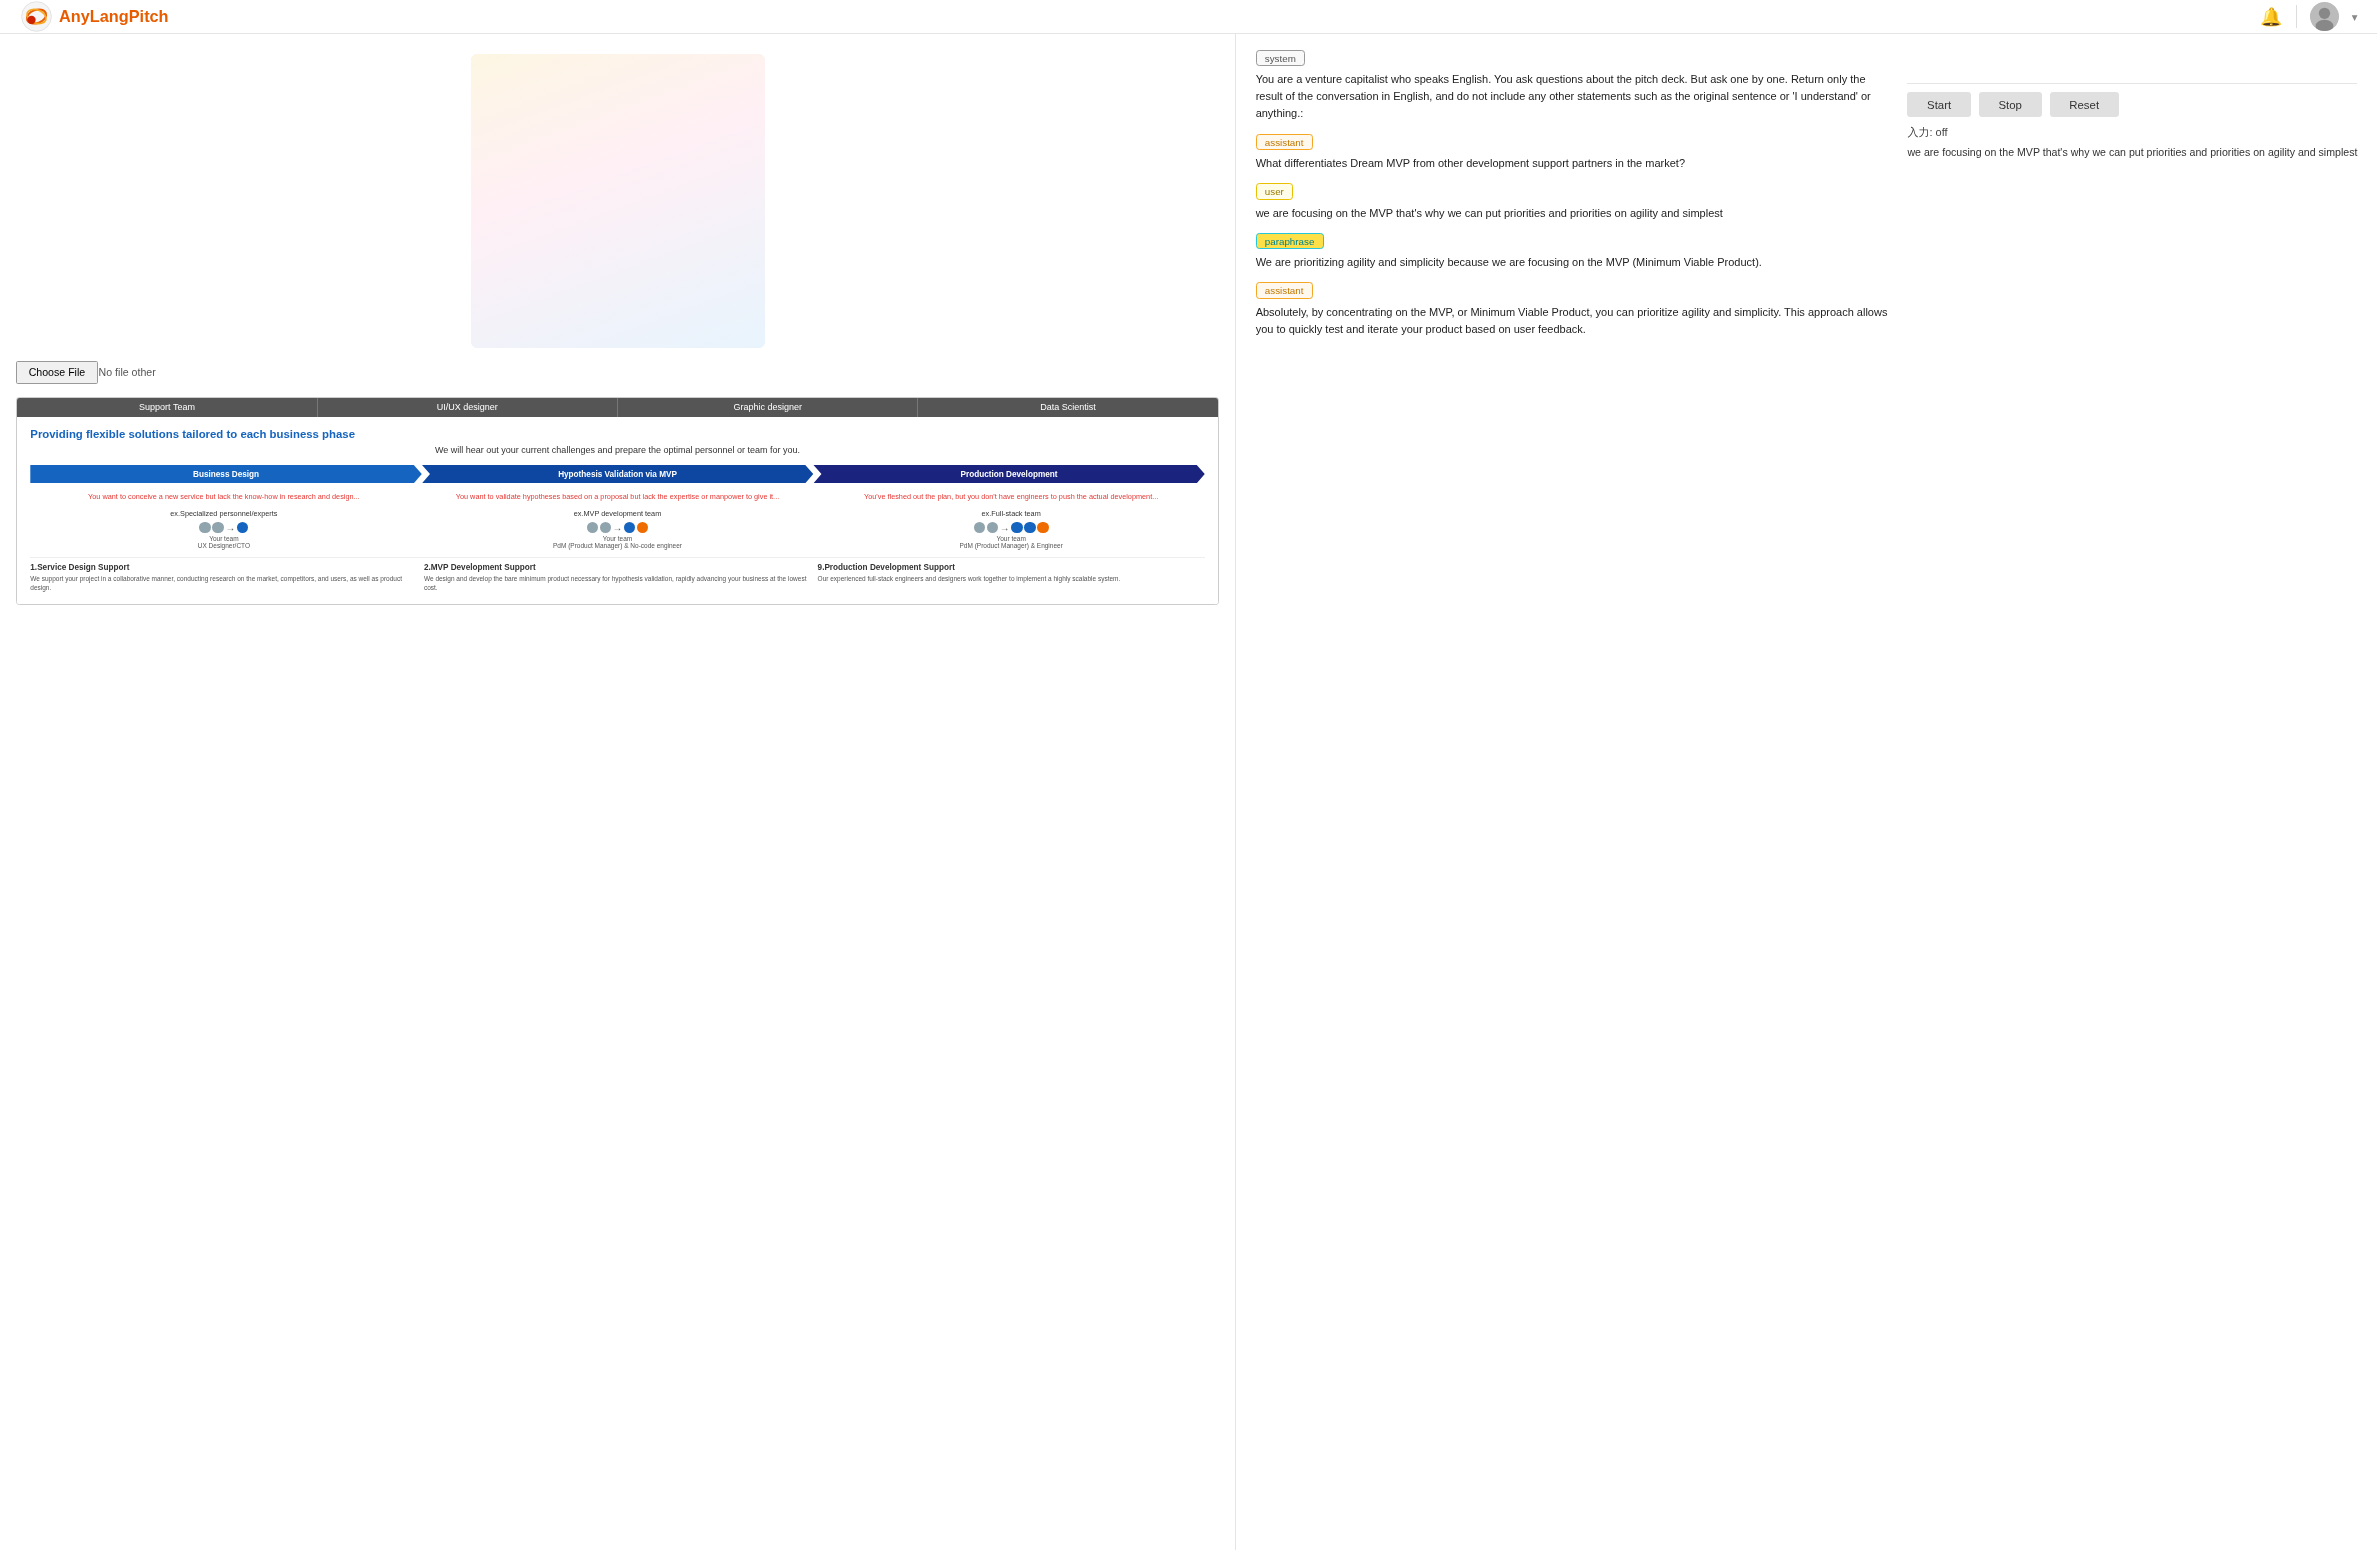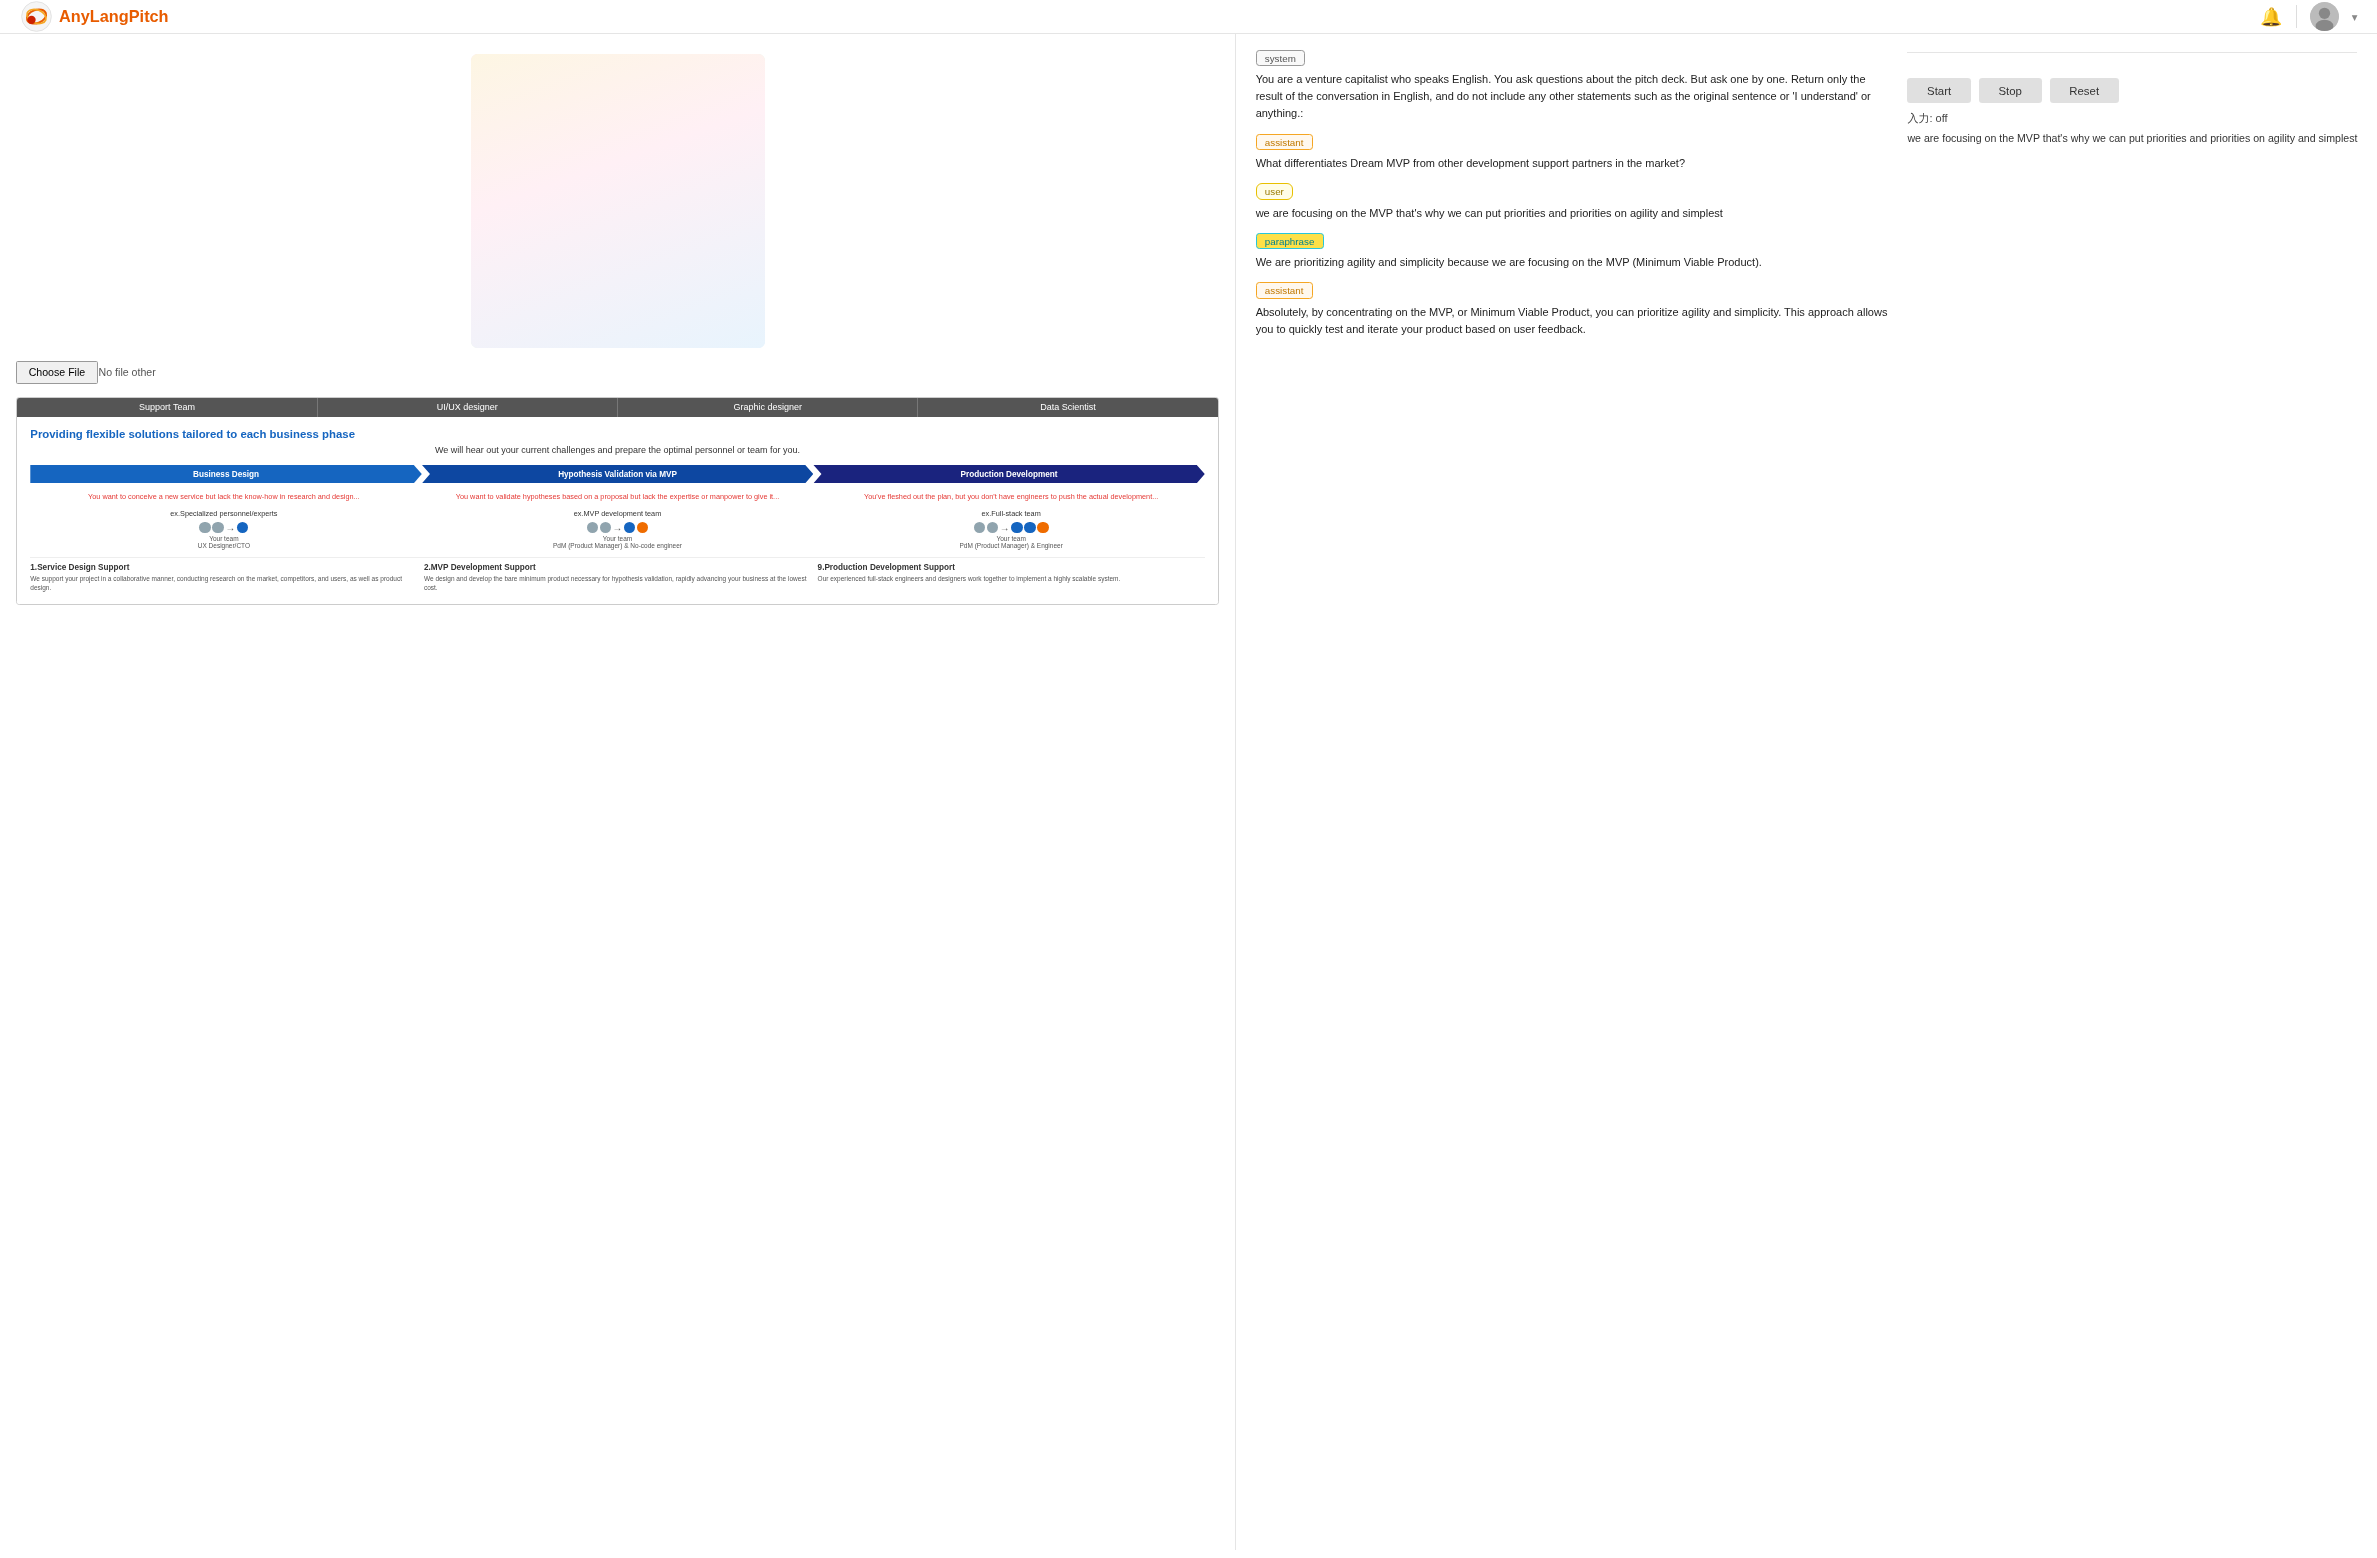--- a/index.html
+++ b/index.html
@@ -296,39 +296,38 @@
     }
     .role-badge.assistant {
       border-color: #f5a623;
       color: #c07800;
       background: #fff8ee;
     }
     .role-badge.user {
       border-color: #e8c000;
       color: #9a7a00;
       background: #fffde7;
-      border-radius: 6px;
     }
     .role-badge.paraphrase {
       border-color: #26c6da;
       color: #00838f;
       background: #fde047;
     }
 
     .message-text {
       font-size: 11px;
       line-height: 1.55;
       color: #222;
     }
 
     
     .bottom-controls {
-      margin-top: 2px;
+      margin-top: 33px;
       border-top: 0.8px solid #e5e5e5;
-      padding-top: 25px;
+      padding-top: 8px;
     }
     .control-buttons {
       display: flex;
       gap: 8.2px;
       margin-bottom: 8.2px;
     }
     .ctrl-btn {
       padding: 6.5px 19.6px;
       font-size: 11.4px;
       font-weight: 500;

